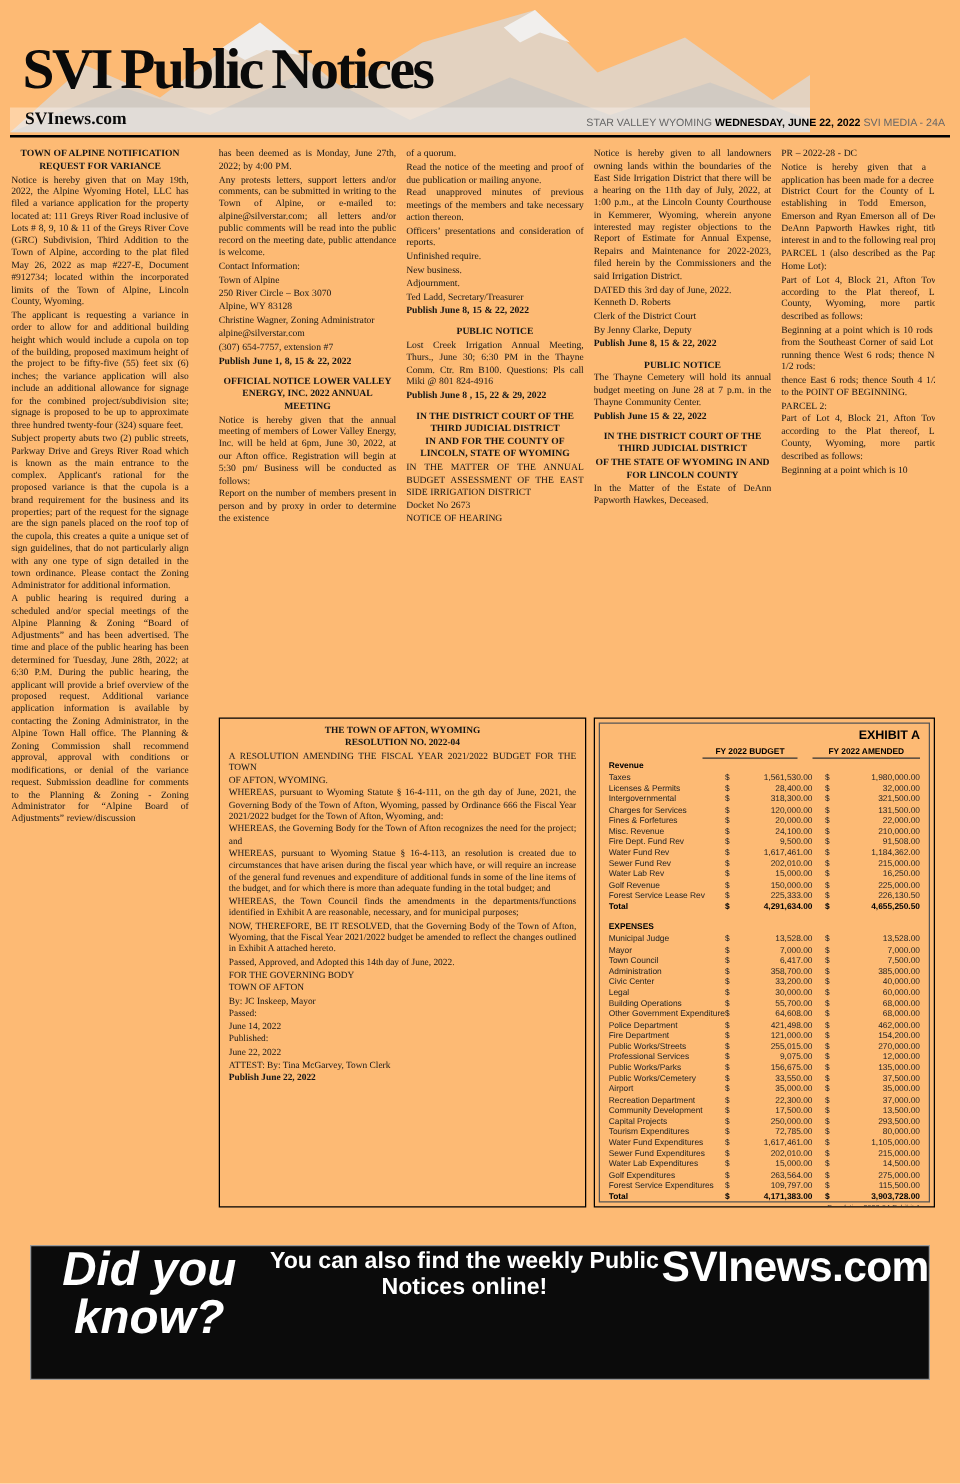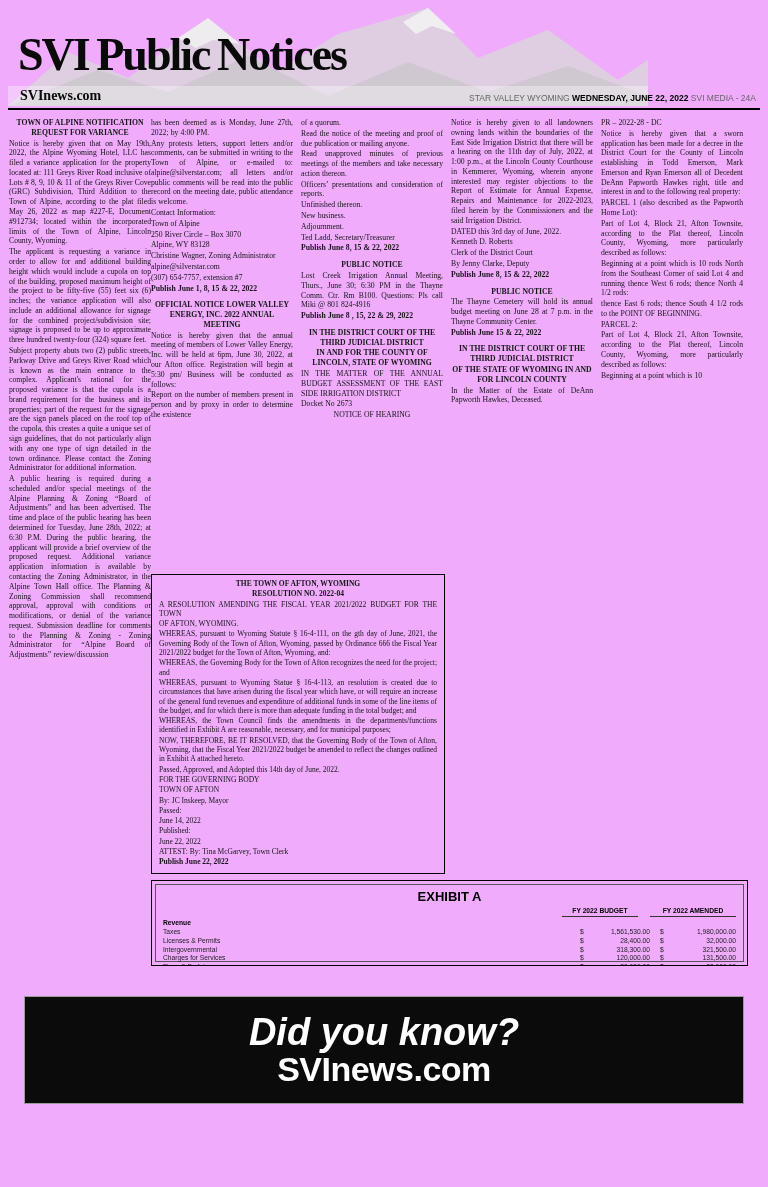--- a/index.html
+++ b/index.html
@@ -1,68 +1,68 @@
 <!DOCTYPE html>
 <html><head>
 <meta charset="utf-8">
 <style>
   html,body{margin:0;padding:0;background:#fff;}
-  .page{position:relative;width:768px;height:1187px;background:#f0abfc;overflow:hidden;
+  .page{position:relative;width:768px;height:1187px;background:#fdba74;overflow:hidden;
         font-family:"Liberation Serif","DejaVu Serif",serif;color:#151515;}
   
   .masthead{position:relative;height:108px;margin:0 8px;border-bottom:2.5px solid #000;overflow:hidden;}
   .mountains{position:absolute;left:0;top:0;width:640px;height:106px;}
   .m-title{position:absolute;left:10px;top:28px;font-size:46px;font-weight:bold;
            letter-spacing:-2px;word-spacing:-2px;color:#0a0a0a;white-space:nowrap;}
   .m-site{position:absolute;left:12px;bottom:4px;font-size:14px;font-weight:bold;color:#0a0a0a;}
   .m-dateline{position:absolute;right:4px;bottom:5px;font-family:"Liberation Sans",sans-serif;
               font-size:8.5px;color:#666;white-space:nowrap;}
   .m-dateline .dl-date{color:#000;font-weight:bold;}
   
-  .body{display:flex;gap:0;padding:8px 20px 0 9px;}
+  .body{display:flex;gap:24px;padding:8px 20px 0 9px;}
   .col{width:142px;flex:none;font-size:7.7px;line-height:1.27;text-align:justify;
        overflow:hidden;word-spacing:0.2px;}
   .col-first{height:858px;}
   .right{flex:1;display:flex;flex-direction:column;min-width:0;}
   .row-top{display:flex;gap:8px;height:450px;overflow:hidden;}
   .blk{margin:0 0 1px 0;}
   .b-heading{font-weight:bold;text-align:center;margin-top:7px;margin-bottom:1px;}
   .b-subheading{font-weight:bold;text-align:center;margin-bottom:1px;}
   .b-publish{font-weight:bold;margin:1px 0 2px 0;}
-  .b-center{text-align:center;}
+  .b-center{text-align:left;}
   .b-line{text-align:left;}
   .blk:first-child{margin-top:0;}
   .col .b-heading:first-child{margin-top:0;}
   
-  .boxes{display:flex;gap:6px;margin-top:6px;height:392px;flex-direction:column;}
+  .boxes{display:flex;gap:6px;margin-top:6px;height:392px;}
   .res-box{width:278px;flex:none;border:1.5px solid #000;padding:4px 7px;overflow:hidden;
            font-size:7.5px;line-height:1.24;text-align:justify;}
   .res-box .b-heading{margin-top:0;}
   .ex-box{flex:1;border:1.5px solid #000;padding:3px;overflow:hidden;}
   .ex-inner{border:1px solid #555;height:100%;box-sizing:border-box;padding:3px 7px 2px 7px;
             font-family:"Liberation Sans","DejaVu Sans",sans-serif;font-size:6.7px;line-height:1.28;color:#222;}
-  .ex-title{text-align:center;font-weight:bold;font-size:13px;margin:1px 0 2px 0;color:#000;}
+  .ex-title{text-align:right;font-weight:bold;font-size:10px;margin:1px 0 2px 0;color:#000;}
   .ex-head{display:flex;margin-bottom:2px;}
   .ex-head .sp{flex:1;}
   .ex-h{width:76px;text-align:center;font-weight:bold;border-bottom:1.5px solid #333;color:#000;}
   .ex-h.h2{width:86px;margin-left:12px;}
   .ex-sec{font-weight:bold;color:#000;margin:1px 0;}
   .ex-exp{margin-top:8px;}
   .t-row{display:flex;}
   .t-label{flex:1;white-space:nowrap;overflow:hidden;}
   .t-cur{width:10px;flex:none;}
   .t-amt{width:60px;flex:none;text-align:right;}
   .t-cur2{margin-left:10px;}
   .t-amt2{width:66px;}
   .b-total{font-weight:bold;color:#000;}
   .ex-foot{text-align:right;font-style:italic;font-size:5.8px;margin-top:1px;color:#333;}
   
   .banner{margin:20px 24px 0 24px;height:106px;background:#0b0b0b;border:1px solid #9a9a9a;
           color:#fff;text-align:center;font-family:"Liberation Sans","DejaVu Sans",sans-serif;
-          display:flex;flex-direction:column;justify-content:center;gap:1px;}
+          display:flex;justify-content:center;gap:1px;}
   .bn1{font-size:38px;font-weight:bold;font-style:italic;line-height:1;}
   .bn2{font-size:18.5px;font-weight:bold;line-height:1.15;}
   .bn3{font-size:34px;font-weight:bold;line-height:1.05;letter-spacing:-0.5px;}
 </style>
 </head>
 <body>
 
 <div class="page">
 
   <header class="masthead">
@@ -108,21 +108,21 @@
             <div class="blk b-heading">OFFICIAL NOTICE LOWER VALLEY ENERGY, INC. 2022 ANNUAL MEETING</div>
             <div class="blk b-para">Notice is hereby given that the annual meeting of members of Lower Valley Energy, Inc. will be held at 6pm, June 30, 2022, at our Afton office. Registration will begin at 5:30 pm/ Business will be conducted as follows:</div>
             <div class="blk b-para">Report on the number of members present in person and by proxy in order to determine the existence</div>
           </div>
         <div class="col">
 
         <div class="blk b-para">of a quorum.</div>
             <div class="blk b-para">Read the notice of the meeting and proof of due publication or mailing anyone.</div>
             <div class="blk b-para">Read unapproved minutes of previous meetings of the members and take necessary action thereon.</div>
             <div class="blk b-para">Officers’ presentations and consideration of reports.</div>
-            <div class="blk b-line">Unfinished thereon.</div>
+            <div class="blk b-line">Unfinished require.</div>
             <div class="blk b-line">New business.</div>
             <div class="blk b-line">Adjournment.</div>
             <div class="blk b-line">Ted Ladd, Secretary/Treasurer</div>
             <div class="blk b-publish">Publish June 8, 15  &amp; 22, 2022</div>
             <div class="blk b-heading">PUBLIC NOTICE</div>
             <div class="blk b-para">Lost Creek Irrigation Annual Meeting, Thurs., June 30; 6:30 PM in the Thayne Comm. Ctr. Rm B100. Questions: Pls call Miki @ 801 824-4916</div>
             <div class="blk b-publish">Publish June 8 , 15, 22 &amp; 29, 2022</div>
             <div class="blk b-heading">IN THE DISTRICT COURT OF THE THIRD JUDICIAL DISTRICT</div>
             <div class="blk b-subheading">IN AND FOR THE COUNTY OF LINCOLN, STATE OF WYOMING</div>
             <div class="blk b-para">IN THE MATTER OF THE ANNUAL BUDGET ASSESSMENT OF THE EAST SIDE IRRIGATION DISTRICT</div>
@@ -502,16 +502,17 @@
               </div>
             <div class="ex-foot">Resolution 2022-04 Exhibit A</div>
           </div>
         </div>
       </div>
     </div>
   </section>
 
   <footer class="banner">
     <div class="bn1">Did you know?</div>
+    <div class="bn2">You can also find the weekly Public Notices online!</div>
     <div class="bn3">SVInews.com</div>
   </footer>
 
 </div>
 
 </body></html>

